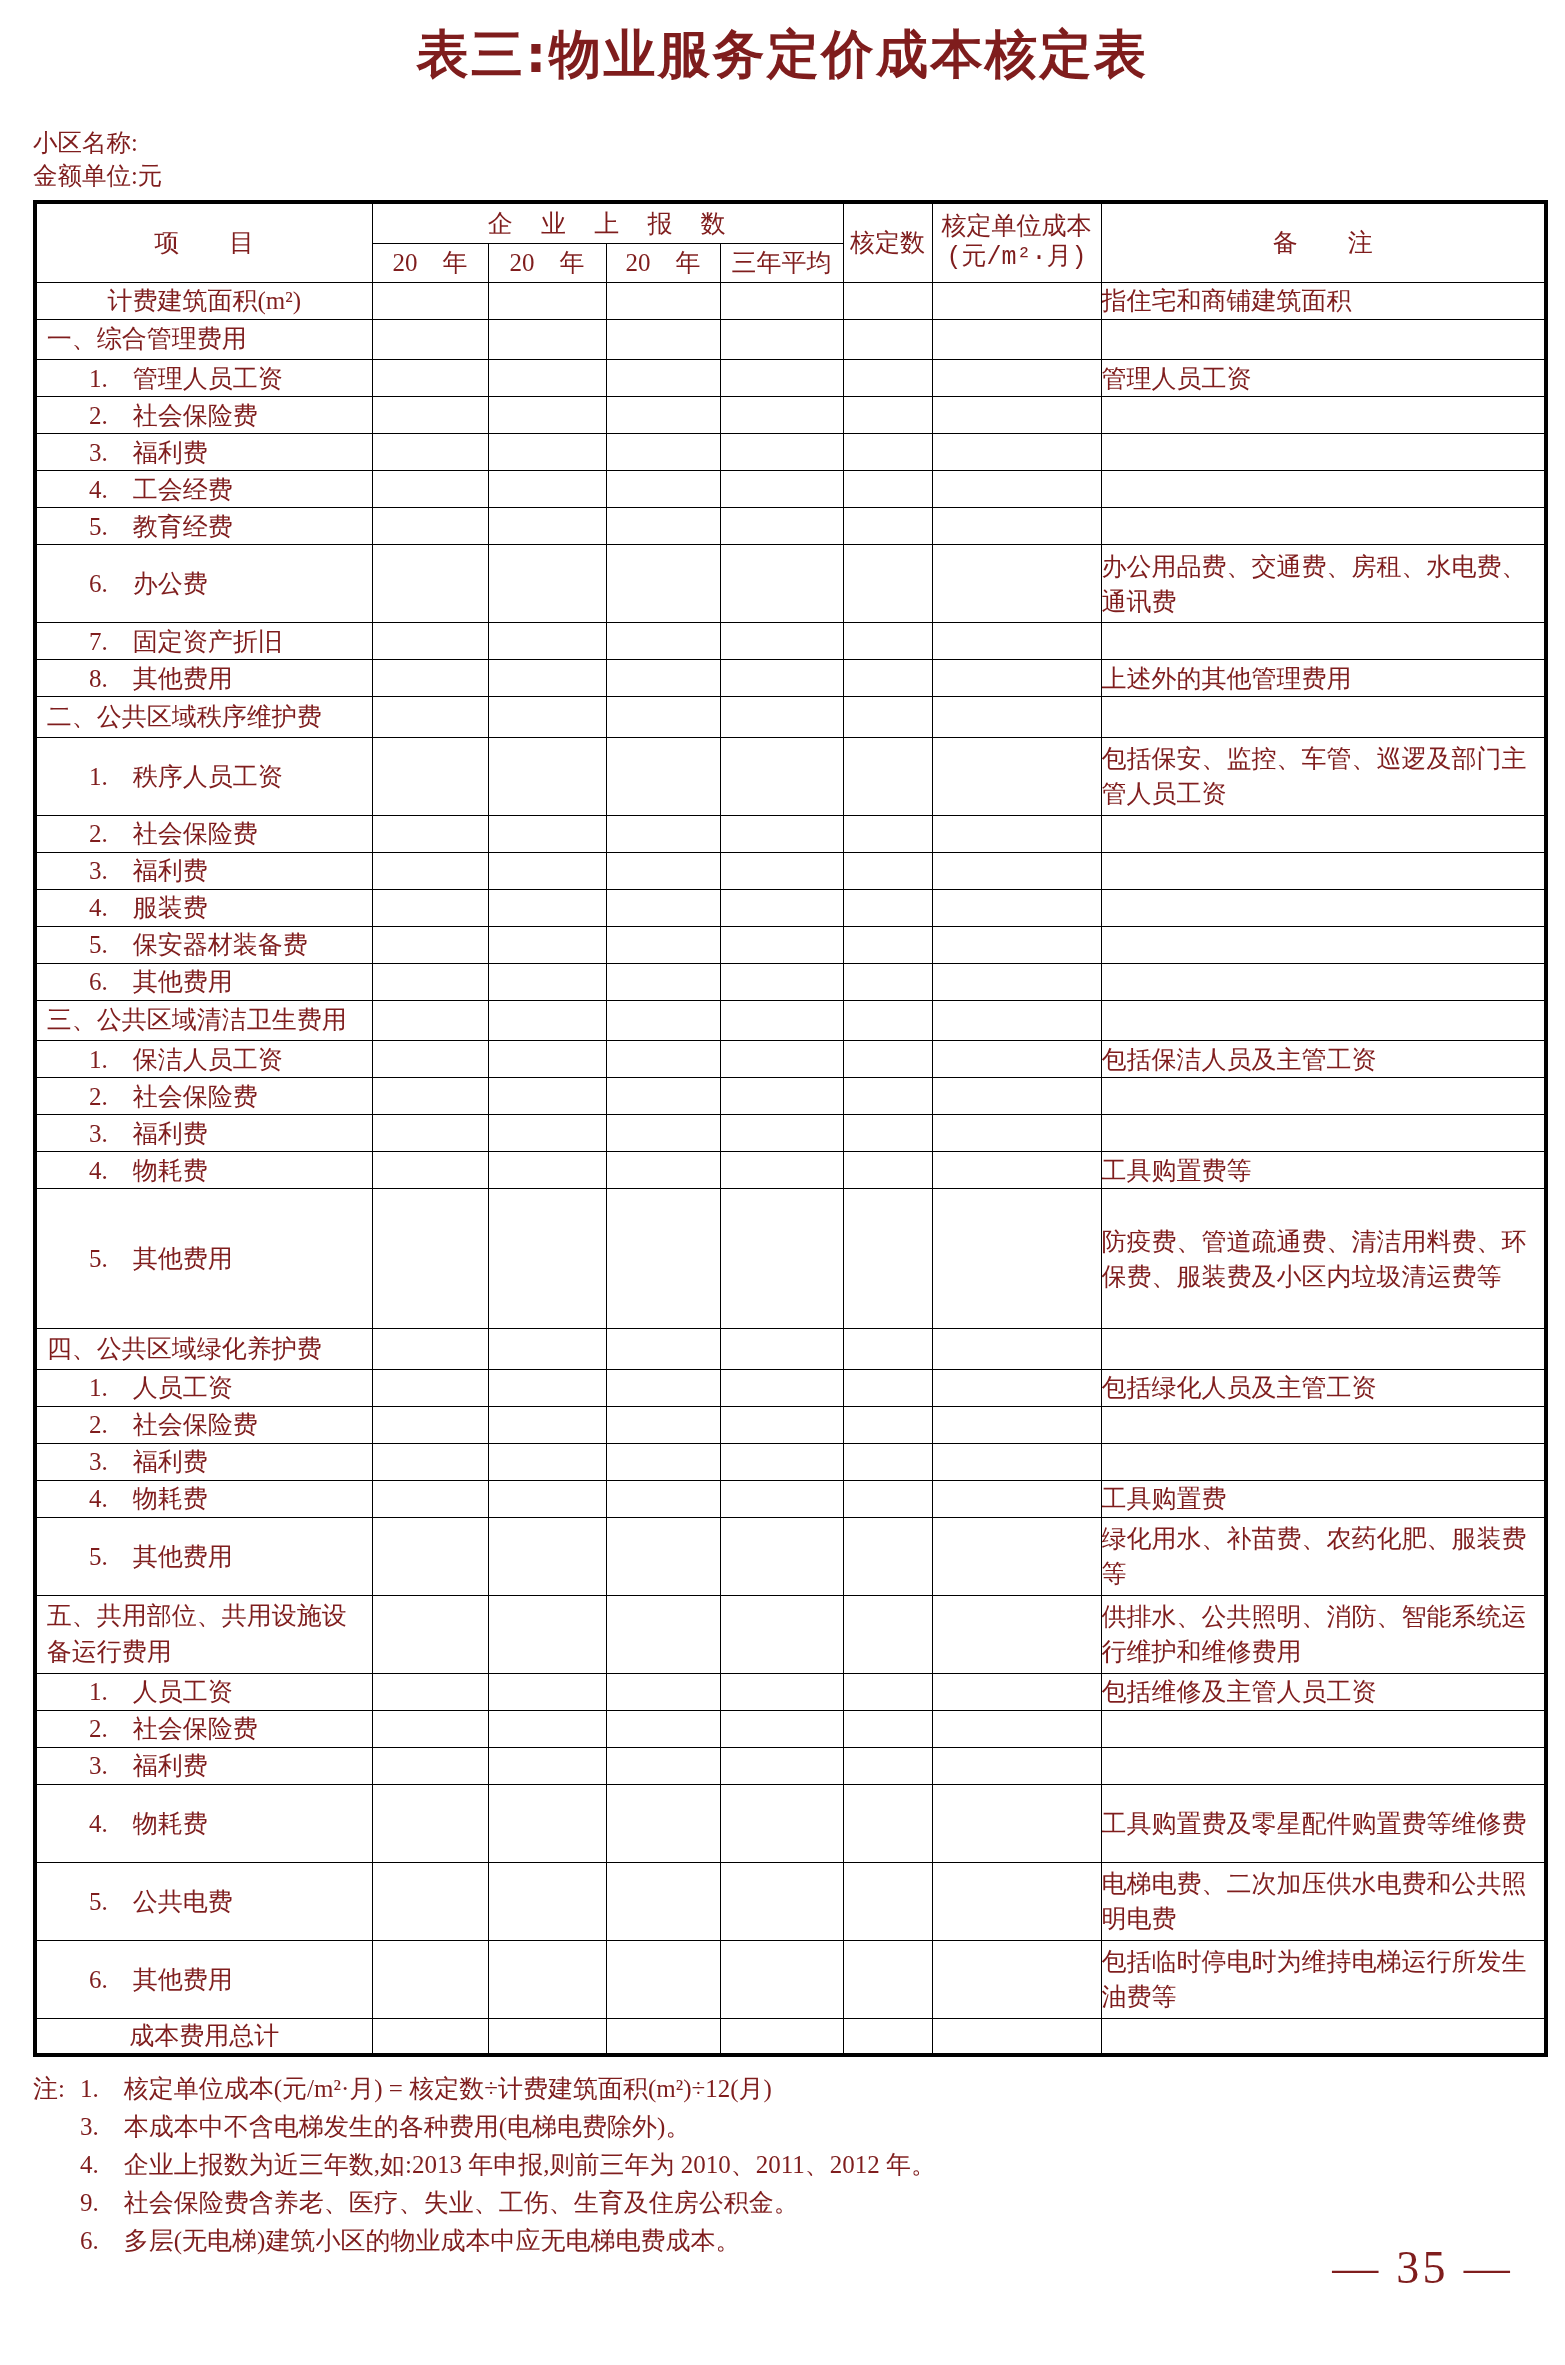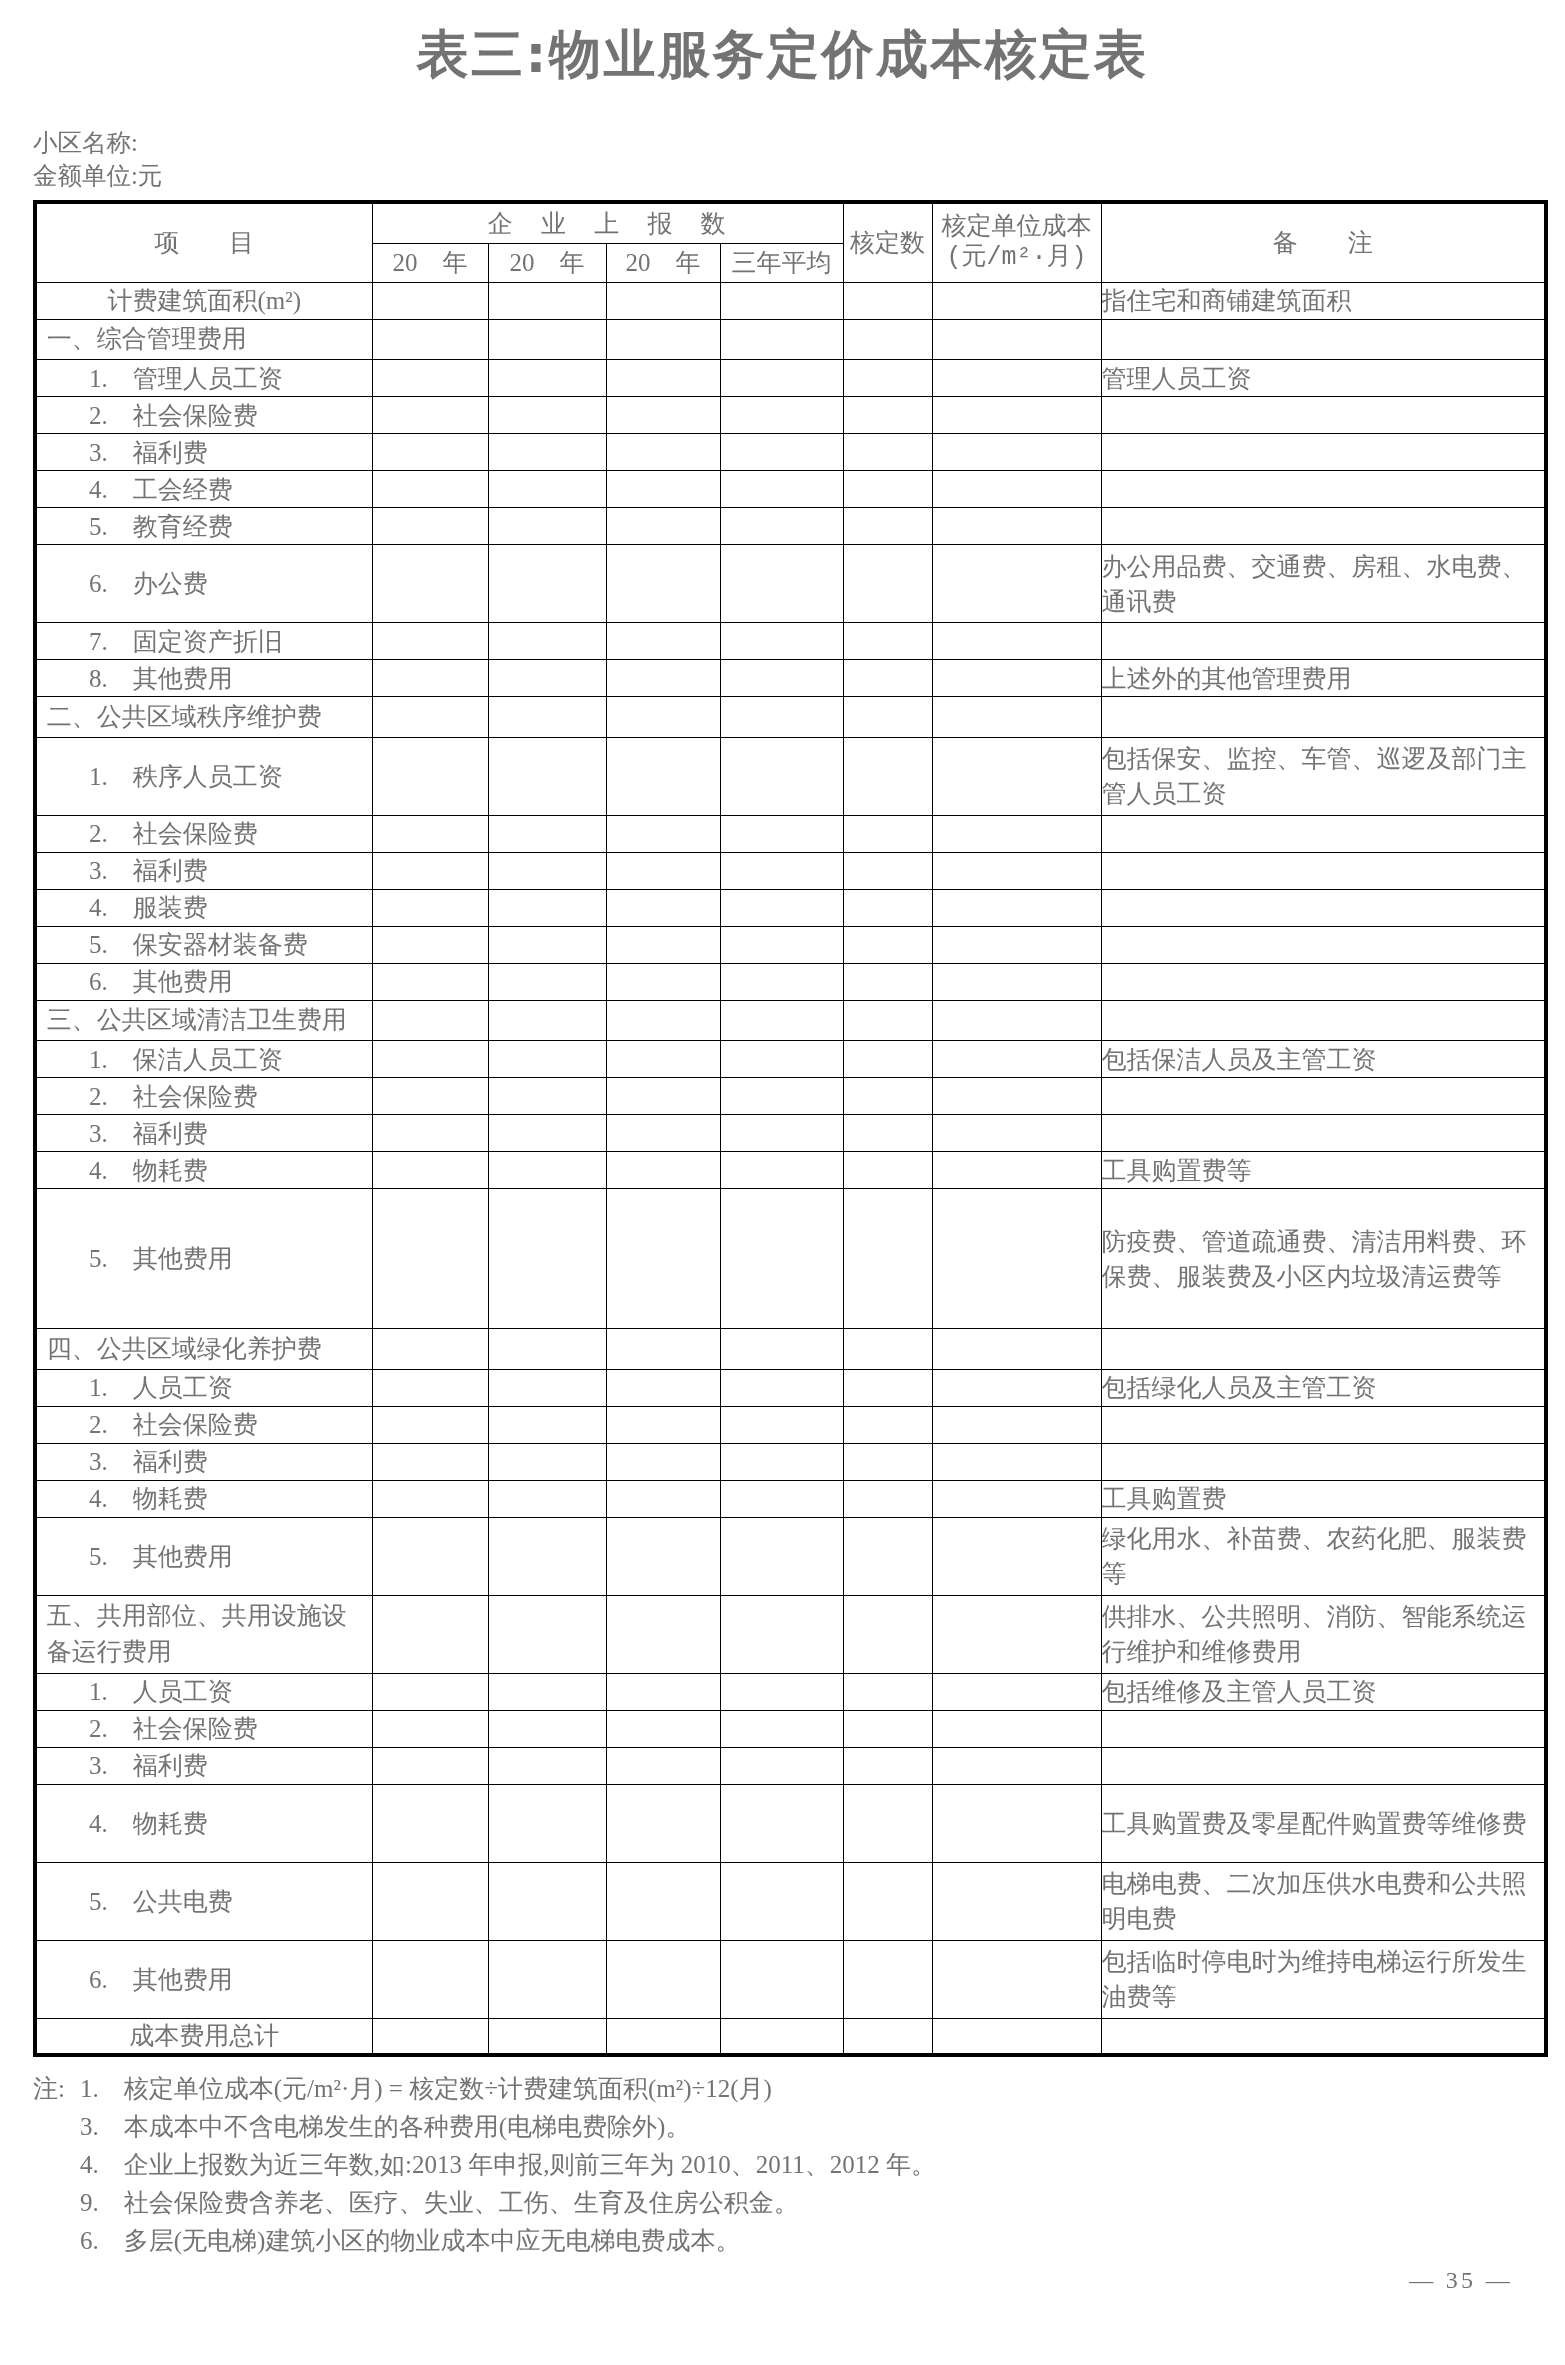--- a/index.html
+++ b/index.html
@@ -1,20 +1,20 @@
 <!DOCTYPE html>
 <html style="font-size:13px"><head>
 <meta charset="utf-8">
 <style>
   html, body { margin: 0; padding: 0; background: #ffffff; }
   .page {
     width: 1565px; height: 2366px;
     position: relative;
     background: #ffffff;
-    color: #737373;
+    color: #7f1d1d;
     font-family: "Liberation Serif", "DejaVu Serif", serif;
     overflow: hidden;
   }
   .title {
     padding-top: 19.6px;
     text-align: center;
     font-family: "DejaVu Sans", "Liberation Sans", sans-serif;
     font-weight: bold;
     font-size: 52px;
     letter-spacing: 2.5px;
@@ -59,21 +59,21 @@
     padding-left: 47px;
     width: 1438px;
     font-size: 25px;
     line-height: 38px;
   }
   .notes-prefix { position: absolute; left: 0; top: 0; }
   .page-number {
     position: absolute;
     right: 52px;
     bottom: 72px;
-    font-size: 24px;
+    font-size: 46px;
     letter-spacing: 3.3px;
   }
 </style>
 </head>
 <body>
 
 <div class="page">
 
   <div class="title">表三:物业服务定价成本核定表</div>
 

